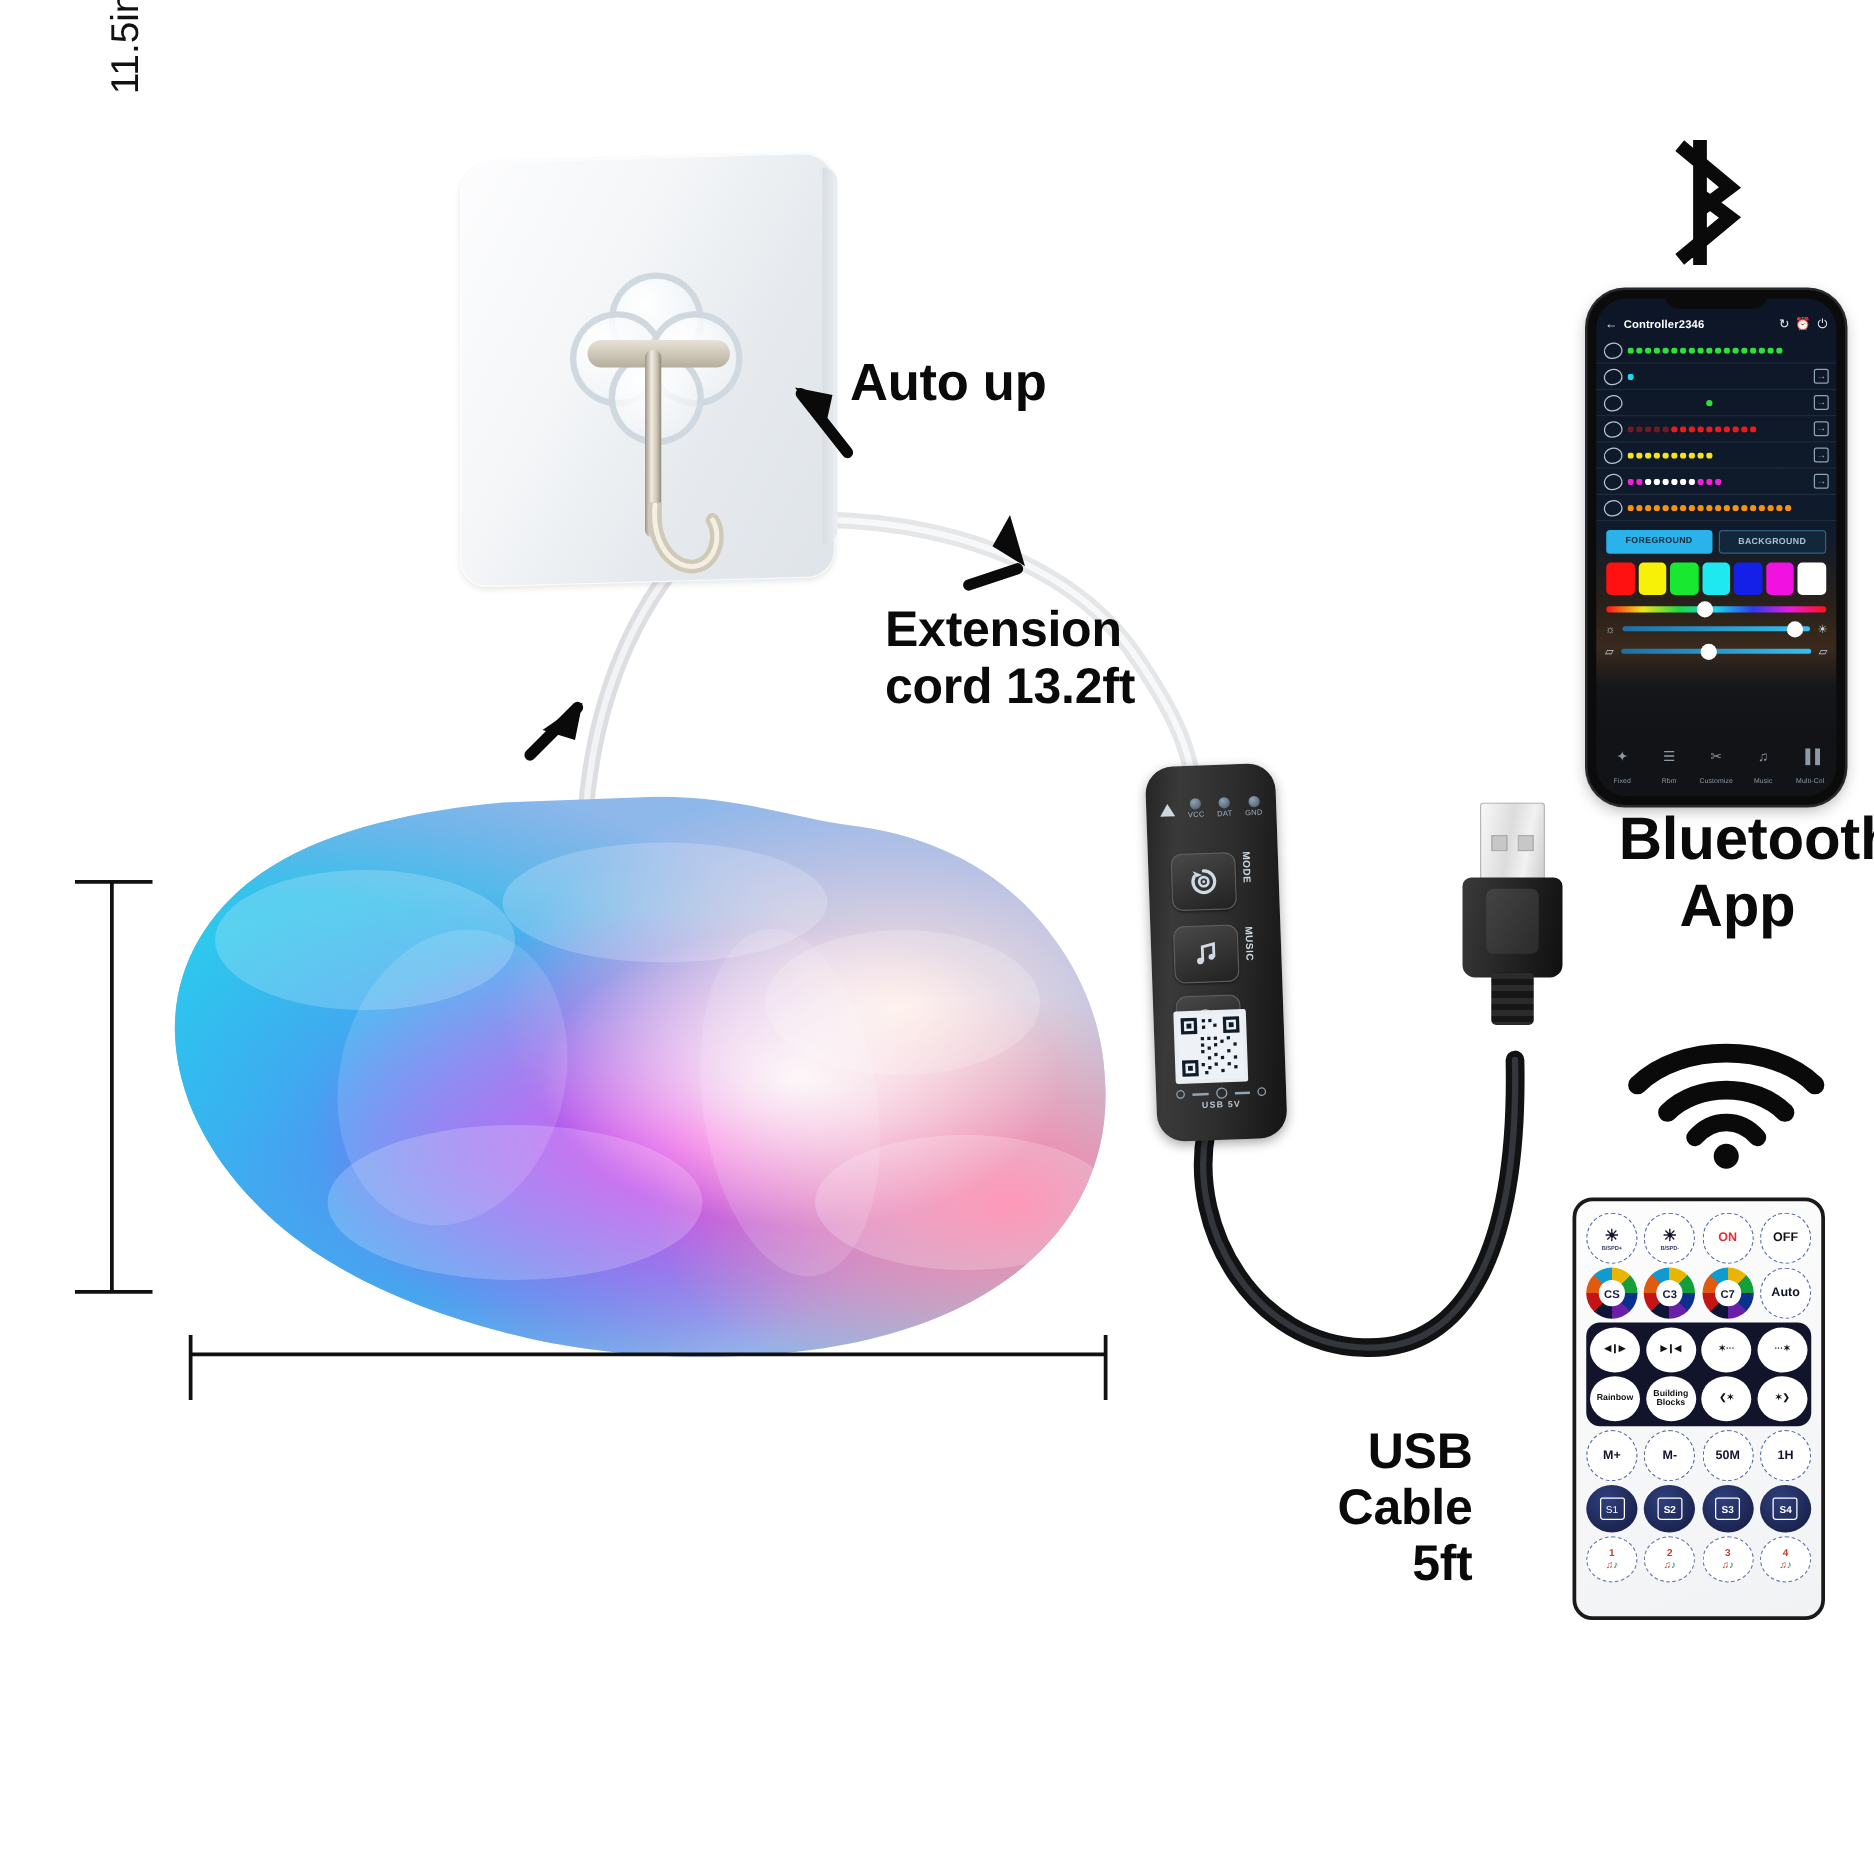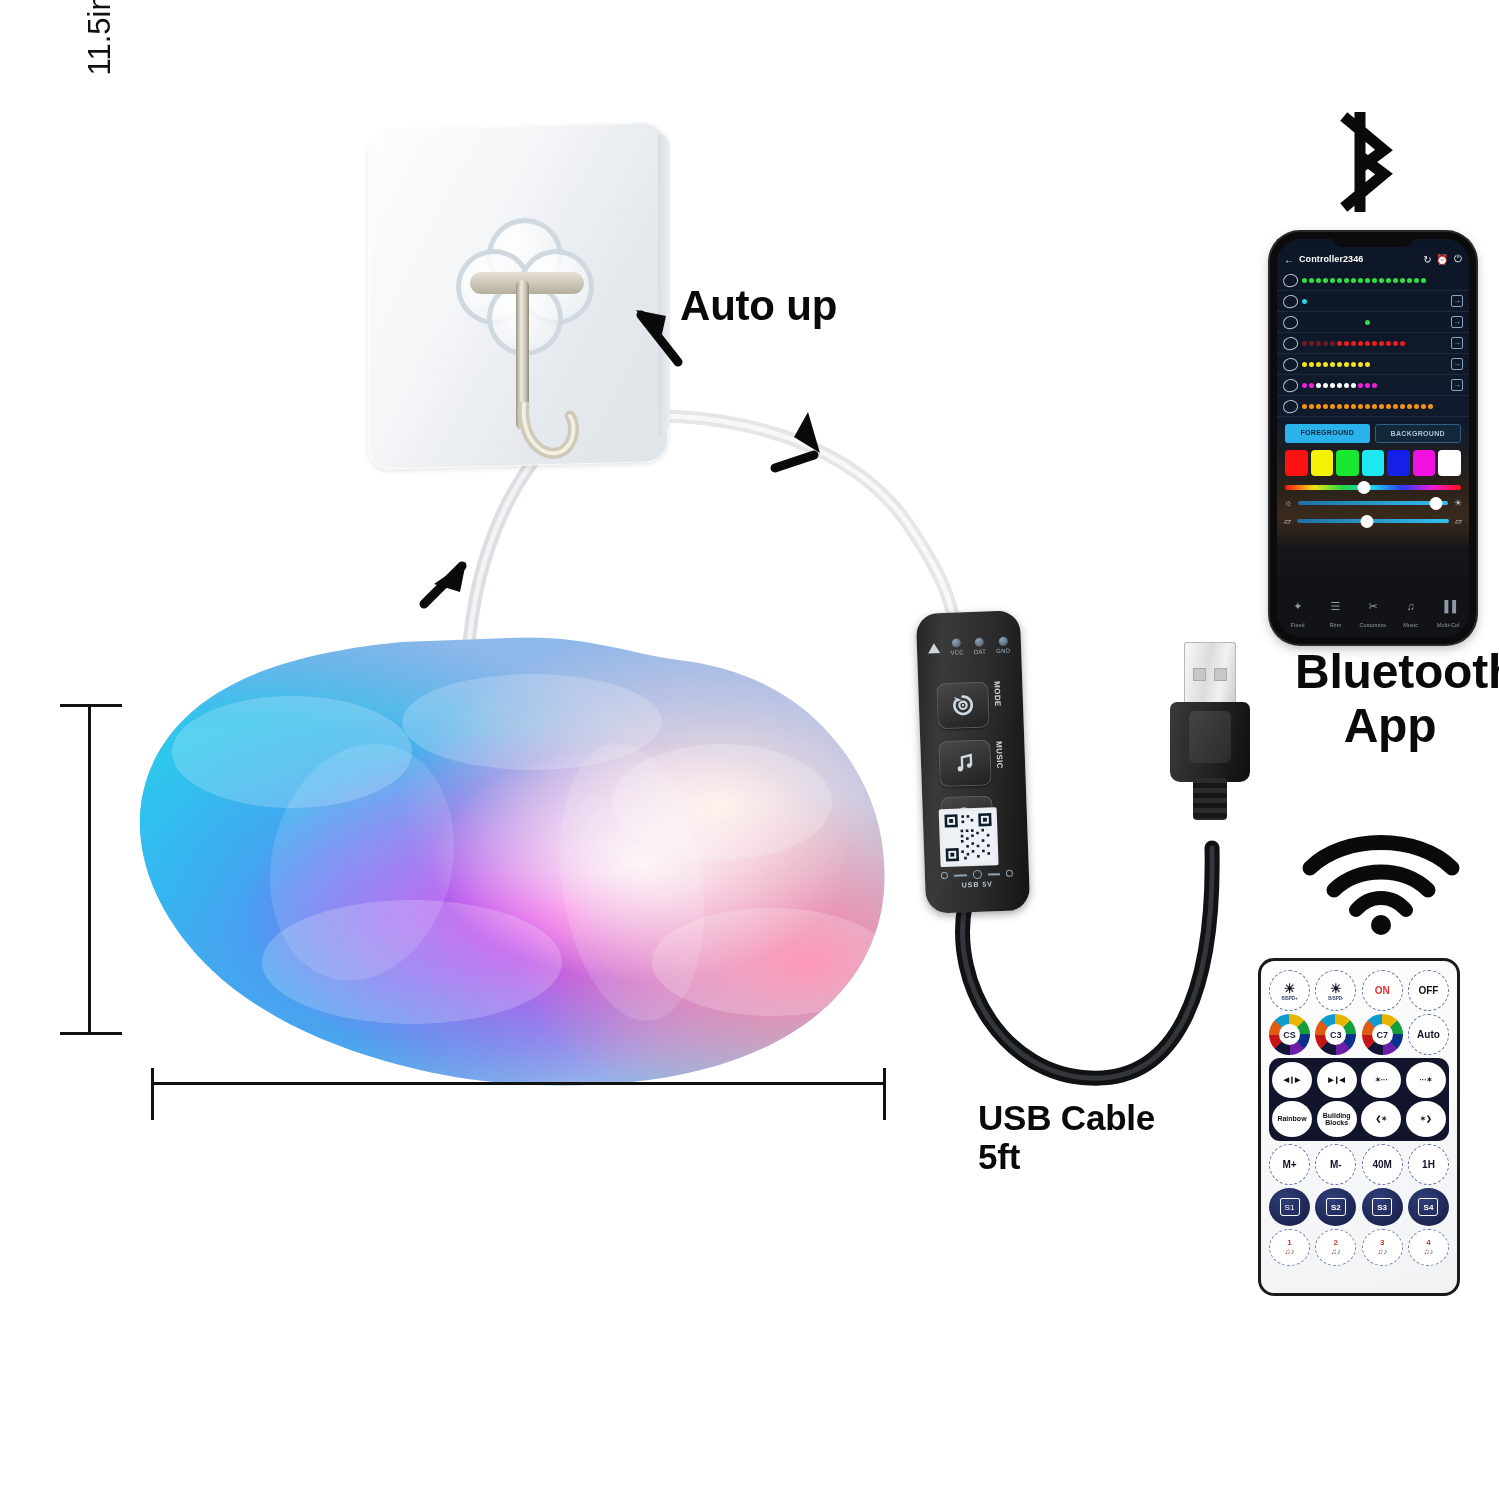--- a/index.html
+++ b/index.html
@@ -620,21 +620,21 @@
         </div>
       </div>
       <div class="rrow">
         <div class="rbtn">
           <span>M+</span>
         </div>
         <div class="rbtn">
           <span>M-</span>
         </div>
         <div class="rbtn">
-          <span>40M</span>
+          <span>50M</span>
         </div>
         <div class="rbtn">
           <span>1H</span>
         </div>
       </div>
       <div class="rrow">
         <div class="sbtn">
           <div style="width: 20px; height: 18px; border: 1.6px solid rgb(255, 255, 255); border-radius: 2px 2px 3px 3px; display: flex; align-items: center; justify-content: center; font-size: 8px; color: rgb(255, 255, 255); font-weight: 400;">S1</div>
         </div>
         <div class="sbtn">
@@ -671,22 +671,24 @@
     <path d="M678 362 L 641 315" stroke="#0a0a0a" stroke-width="9" stroke-linecap="round"></path>
     <path d="M636 310 l 30 6 l -6 27 z" fill="#0a0a0a"></path>
     <path d="M775 468 L 814 455" stroke="#0a0a0a" stroke-width="9" stroke-linecap="round"></path>
     <path d="M820 453 l -26 -16 l 14 -25 z" fill="#0a0a0a"></path>
     <path d="M424 604 L 462 566" stroke="#0a0a0a" stroke-width="9" stroke-linecap="round"></path>
     <path d="M466 562 l -6 30 l -26 -8 z" fill="#0a0a0a"></path>
   </svg>
 
   <div class="lbl" style="left:680px; top:282px; font-size:42px;">Auto up</div>
 
-
-
-  <div class="lbl" style="left:978px; top:1098px; font-size:35px; text-align:left; width:200px;">USB Cable
+  <div class="lbl" style="left:708px; top:482px; font-size:40px; text-align:left;">Extension
+cord 13.2ft</div>
+
+
+  <div class="lbl" style="left:978px; top:1139px; font-size:40px; text-align:right; width:200px;">USB Cable
 5ft</div>
 
   <div class="lbl" style="left:1295px; top:645px; font-size:48px; text-align:center; width:190px;">Bluetooth
 App</div>
 
 
 </div>
 
 </body></html>

